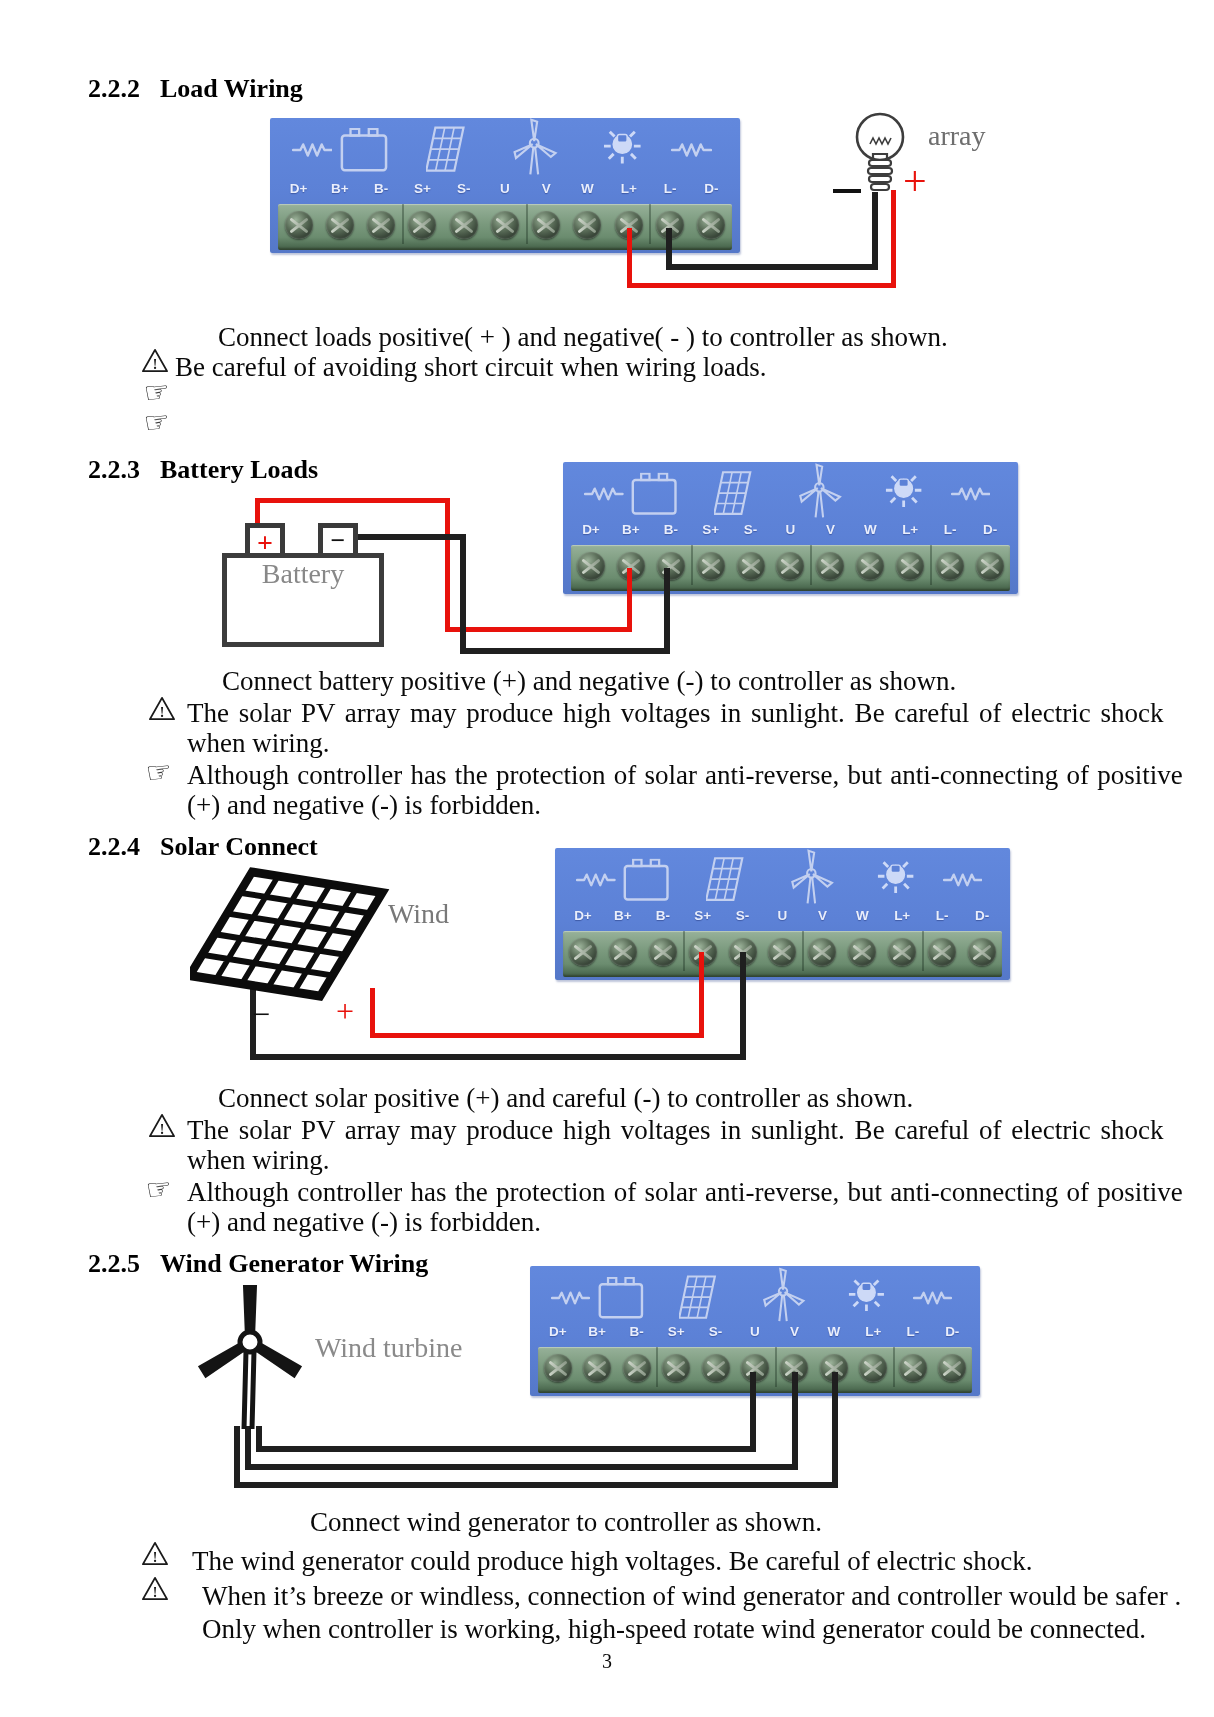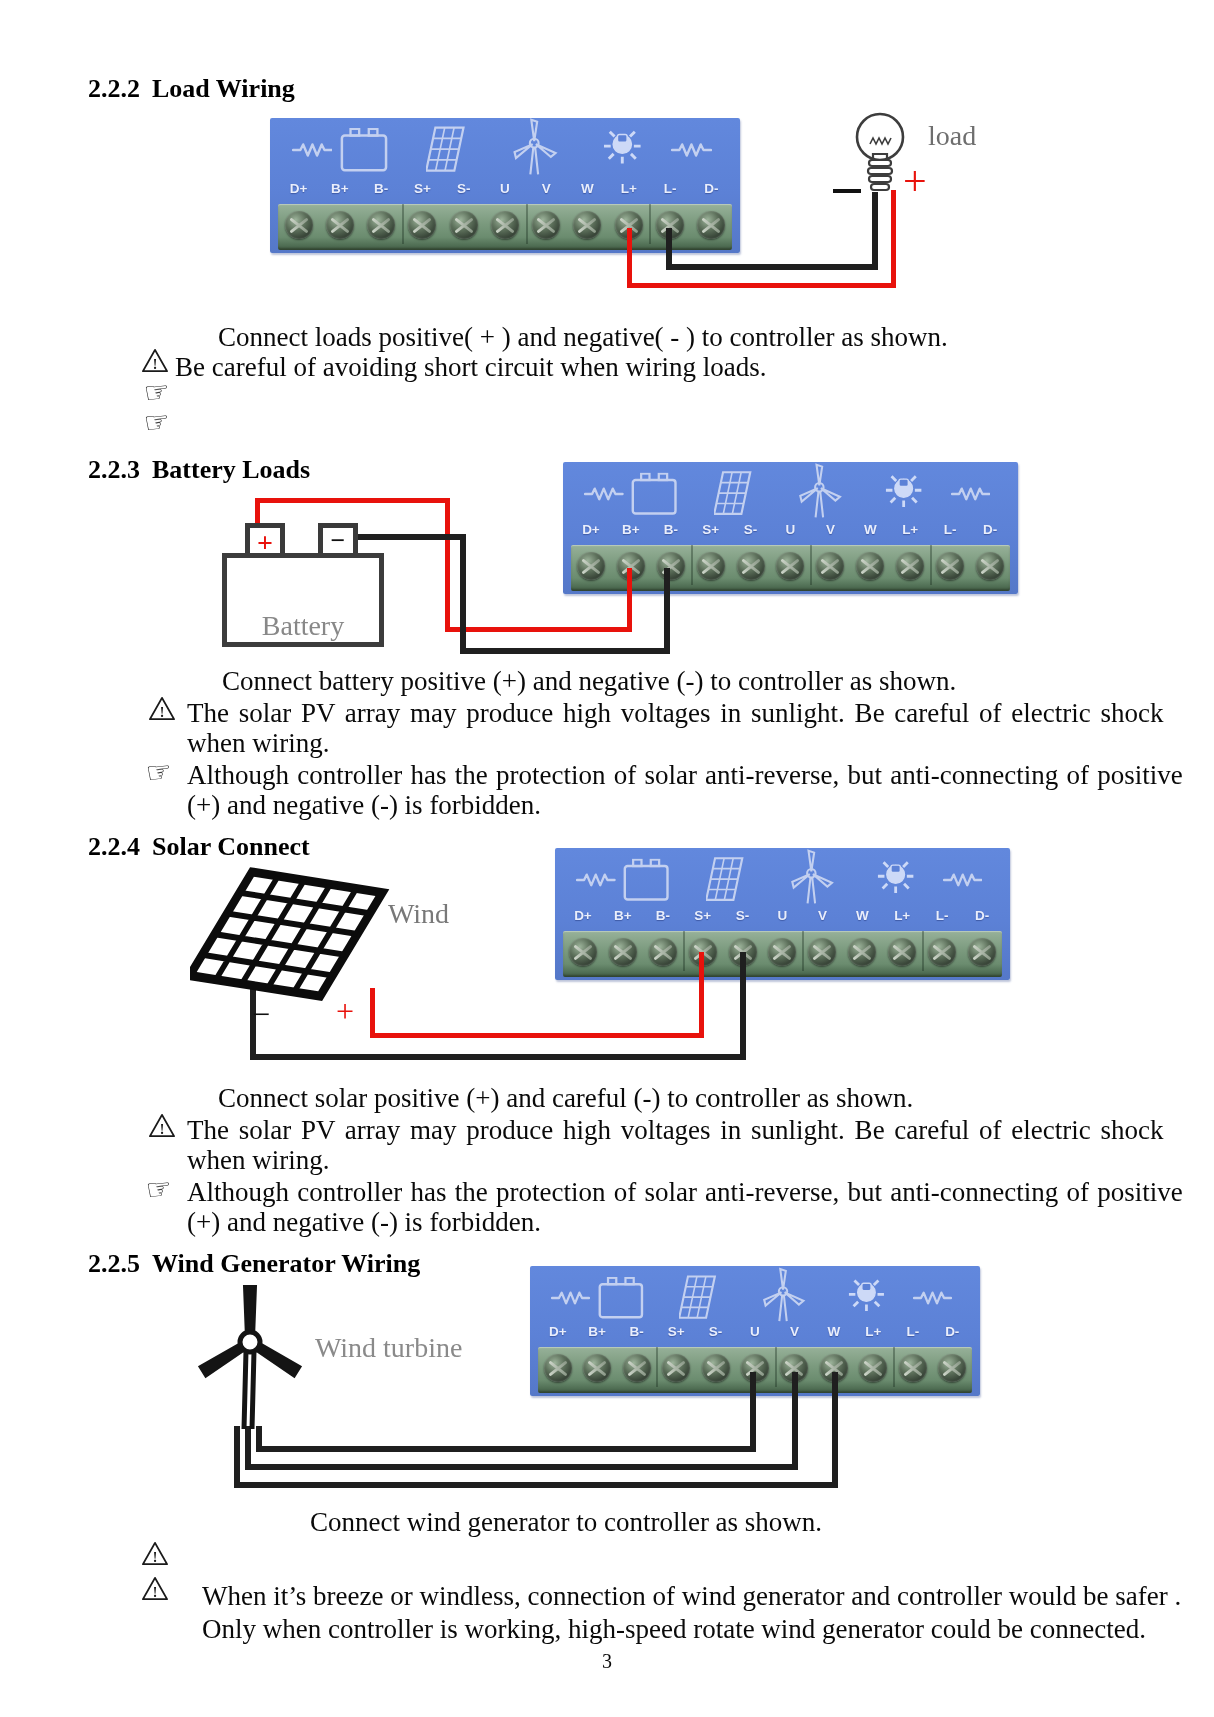--- a/index.html
+++ b/index.html
@@ -3,21 +3,21 @@
 <meta charset="utf-8">
 <style>
   :root{
     --panel-blue:#5c81d6; --strip-green:#7b9a7e; --wire-red:#e8120c; --wire-black:#1f1f1f;
     --icon-blue:#c3d0f0; --label-blue:#e9eefc;
   }
   html,body{margin:0;padding:0;background:#ffffff;}
   #page{position:relative;width:1214px;height:1717px;background:#fff;overflow:hidden;
         font-family:"Liberation Serif",serif;color:#0a0a0a;}
   .h{position:absolute;font-weight:bold;font-size:26px;color:#000;white-space:nowrap;}
-  .h .ht{margin-left:12px;}
+  .h .ht{margin-left:20px;}
   .bl{position:absolute;font-size:27px;white-space:nowrap;}
   .wi{position:absolute;}
   .hi{position:absolute;font-family:"DejaVu Sans",sans-serif;font-size:29px;line-height:1;color:#111;transform:rotate(-6deg);}
   .devlabel{position:absolute;font-size:28px;color:#787878;white-space:nowrap;}
   .wire{position:absolute;z-index:5;}
   .wire.r{background:var(--wire-red);}
   .wire.k{background:var(--wire-black);}
   .bigsvg{position:absolute;z-index:6;}
   
   .panel-slot{position:absolute;z-index:1;}
@@ -44,21 +44,21 @@
          background:radial-gradient(circle at 38% 32%, #9db49b 0%, #5c6f5a 40%, #333f33 75%, #29342a 100%);
          box-shadow:0 1px 2px rgba(0,0,0,.5), inset 0 0 2px rgba(255,255,255,.3);}
   .screw::before,.screw::after{content:"";position:absolute;left:3px;right:3px;top:12.5px;height:3px;
          background:linear-gradient(90deg,#cdd5c9,#8a9887);border-radius:2px;}
   .screw::before{transform:rotate(38deg);}
   .screw::after{transform:rotate(-38deg);}
   
   .tbox{position:absolute;border:5px solid #3a3a3a;background:#fff;z-index:6;display:flex;
         align-items:center;justify-content:center;font-weight:bold;}
   .devbox{position:absolute;border:5px solid #3c3c3c;background:#fff;z-index:6;display:flex;
-        align-items:flex-end;justify-content:center;}
+        align-items:flex-start;justify-content:center;}
   .plusmark{position:absolute;color:var(--wire-red);font-size:42px;line-height:1;z-index:7;}
   .minusbar{position:absolute;background:#111;z-index:7;}
   .pm-text{position:absolute;font-size:32px;line-height:1;z-index:7;}
   .pagenum{position:absolute;left:0;right:0;text-align:center;font-size:20px;}
 </style>
 </head>
 <body>
 
 <div id="page">
 
@@ -168,21 +168,21 @@
 
   <svg class="bigsvg" style="left:854px;top:110px" width="52" height="92" viewBox="0 0 52 92">
     <circle cx="26" cy="27" r="23" fill="#fff" stroke="#3d3d3d" stroke-width="2.6"></circle>
     <path d="M16 34 l3 -6 3 6 3 -6 3 6 3 -6 3 6 3 -6" fill="none" stroke="#3d3d3d" stroke-width="1.6"></path>
     <path d="M19 50 V44 h14 v6" fill="none" stroke="#3d3d3d" stroke-width="2.2"></path>
     <rect x="15" y="50" width="22" height="6" rx="3" fill="#fff" stroke="#3d3d3d" stroke-width="2.2"></rect>
     <rect x="14" y="58" width="24" height="6" rx="3" fill="#fff" stroke="#3d3d3d" stroke-width="2.2"></rect>
     <rect x="15" y="66" width="22" height="6" rx="3" fill="#fff" stroke="#3d3d3d" stroke-width="2.2"></rect>
     <rect x="17" y="74" width="18" height="6" rx="3" fill="#fff" stroke="#3d3d3d" stroke-width="2.2"></rect>
   </svg>
-  <div class="devlabel" style="left:928px;top:120px;color:#6e6e6e">load</div>
+  <div class="devlabel" style="left:928px;top:120px;color:#6e6e6e">array</div>
   <div class="minusbar" style="left:833px;top:189px;width:28px;height:4px"></div>
   <div class="plusmark" style="left:903px;top:160px">+</div>
 
   <div class="bl" style="left:218px;top:322px">Connect loads positive( + ) and negative( - ) to controller as shown.</div>
   <span class="wi" style="left:141px;top:348px"><svg viewBox="0 0 30 27" width="28" height="25">
         <path d="M15 2 L28 25 L2 25 Z" fill="none" stroke="#1a1a1a" stroke-width="2" stroke-linejoin="round"></path>
         <text x="15" y="22.5" font-size="15" font-family="Liberation Serif,serif" font-weight="bold" text-anchor="middle" fill="#1a1a1a">!</text>
       </svg></span>
   <div class="bl" style="left:175px;top:352px">Be careful of avoiding short circuit when wiring loads.</div>
   <span class="hi" style="left:144px;top:378px">☞</span>
@@ -553,20 +553,21 @@
     <circle cx="100" cy="64" r="10" fill="#fff" stroke="#141414" stroke-width="5"></circle>
     <path d="M96 73 L94 151 M104 73 L102 151" stroke="#141414" stroke-width="5" fill="none"></path>
   </svg>
   <div class="devlabel" style="left:315px;top:1332px;color:#8a8a8a">Wind turbine</div>
 
   <div class="bl" style="left:310px;top:1507px">Connect wind generator to controller as shown.</div>
   <span class="wi" style="left:141px;top:1541px"><svg viewBox="0 0 30 27" width="28" height="25">
         <path d="M15 2 L28 25 L2 25 Z" fill="none" stroke="#1a1a1a" stroke-width="2" stroke-linejoin="round"></path>
         <text x="15" y="22.5" font-size="15" font-family="Liberation Serif,serif" font-weight="bold" text-anchor="middle" fill="#1a1a1a">!</text>
       </svg></span>
+  <div class="bl" style="left:192px;top:1546px">The wind generator could produce high voltages. Be careful of electric shock.</div>
   <span class="wi" style="left:141px;top:1576px"><svg viewBox="0 0 30 27" width="28" height="25">
         <path d="M15 2 L28 25 L2 25 Z" fill="none" stroke="#1a1a1a" stroke-width="2" stroke-linejoin="round"></path>
         <text x="15" y="22.5" font-size="15" font-family="Liberation Serif,serif" font-weight="bold" text-anchor="middle" fill="#1a1a1a">!</text>
       </svg></span>
   <div class="bl" style="left:202px;top:1614px">Only when controller is working, high-speed rotate wind generator could be connected.</div>
   <div class="bl" style="left:202px;top:1581px">When it’s breeze or windless, connection of wind generator and controller would be safer .</div>
 
   <div class="pagenum" style="top:1650px">3</div>
 </div>
 

